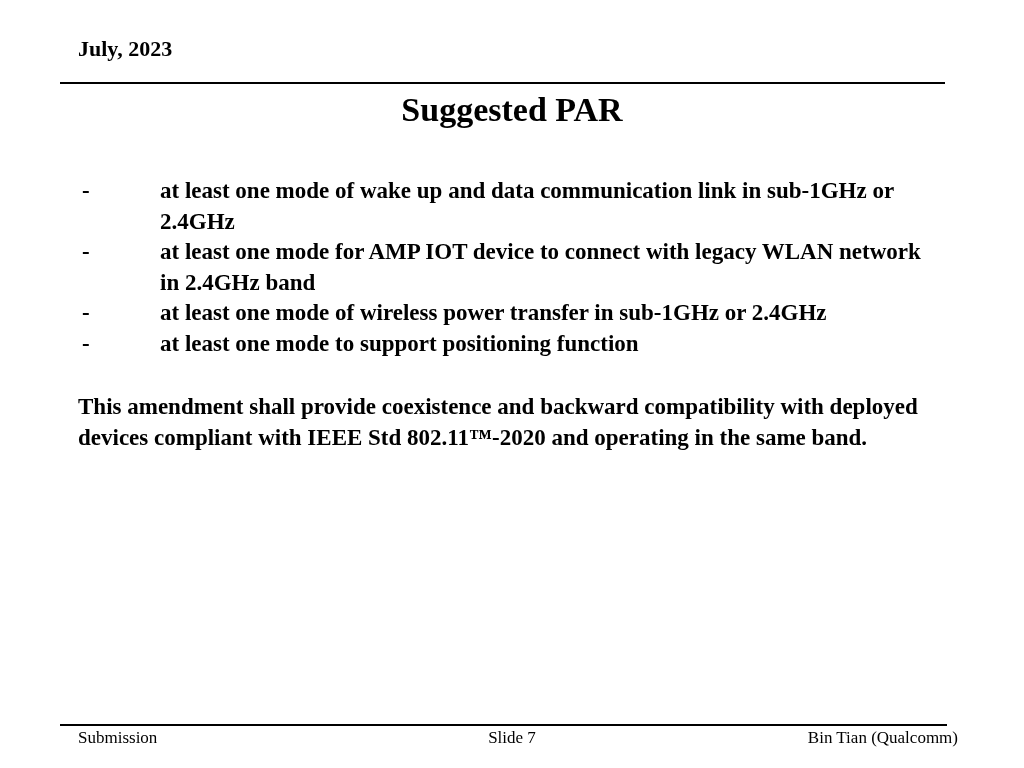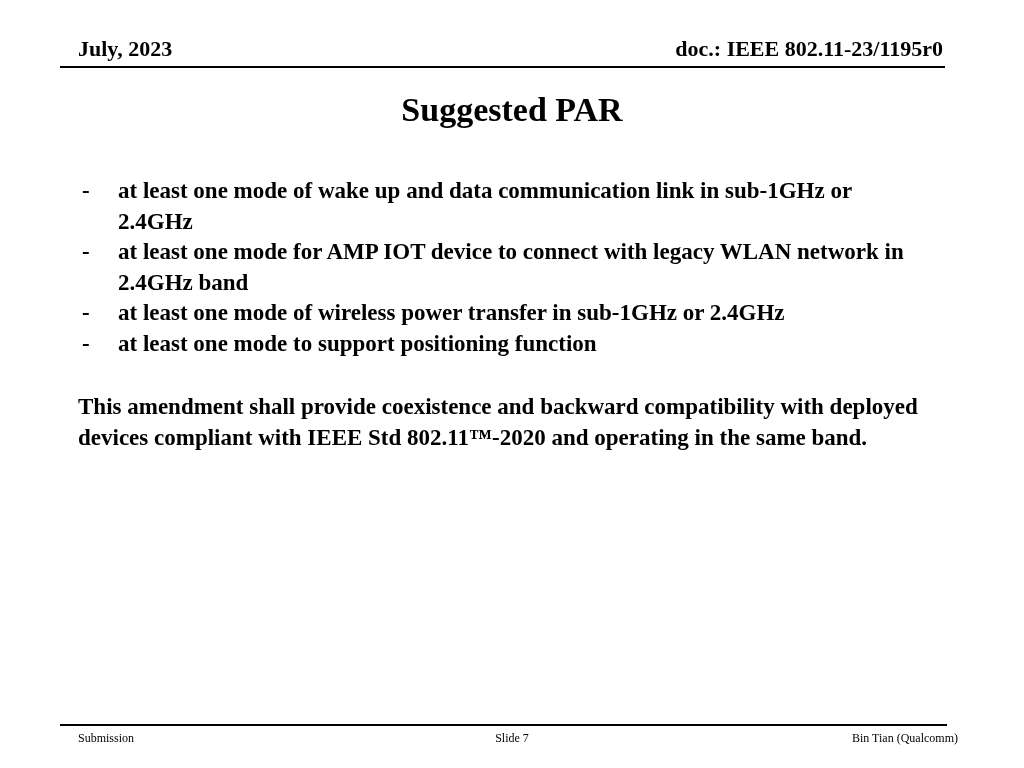--- a/index.html
+++ b/index.html
@@ -16,21 +16,21 @@
   
   .header {
     position: absolute;
     left: 60px;
     top: 36px;
     width: 885px;
     display: flex;
     justify-content: space-between;
     align-items: baseline;
     border-bottom: 2px solid #000000;
-    padding-bottom: 4px;
+    padding-bottom: 20px;
     font-weight: bold;
     font-size: 22px;
     line-height: 26px;
   }
   .header-left { padding-left: 18px; }
   .header-right { padding-right: 2px; }
   
   .title {
     position: absolute;
     top: 86px;
@@ -50,56 +50,55 @@
     font-weight: bold;
     font-size: 23px;
     line-height: 30.5px;
   }
   .bullet { display: flex; }
   .bullet .dash {
     flex: none;
     width: 40px;
     padding-left: 4px;
   }
-  .bullet .bullet-text { flex: 1; }
+  .bullet .bullet-text { flex: 1; margin-left: 42px; }
   .closing { margin-top: 33px; }
   .closing .tm {
     font-size: 1em;
     line-height: 0;
   }
   
   .footer-divider {
     position: absolute;
     left: 60px;
     top: 724px;
     width: 887px;
     border-top: 2px solid #000000;
   }
   .footer {
     position: absolute;
     left: 0;
     top: 728px;
     width: 100%;
     height: 24px;
-    font-size: 12px;
+    font-size: 17px;
     line-height: 20px;
     font-weight: normal;
   }
   .footer-left { position: absolute; left: 78px; top: 0; }
   .footer-center { position: absolute; left: 0; width: 100%; text-align: center; top: 0; }
   .footer-right { position: absolute; right: 66px; top: 0; }
 </style>
 </head>
 <body>
 
 <div class="slide">
 
   <div class="header">
     <span class="header-left">July, 2023</span>
-    <span class="header-right">doc.: IEEE 802.11-23/1195r0</span>
   </div>
 
   <div class="title">Suggested PAR</div>
 
   <div class="body">
 
     <div class="bullet">
       <span class="dash">-</span>
       <span class="bullet-text">at least one mode of wake up and data communication link in sub-1GHz or 2.4GHz</span>
     </div>

